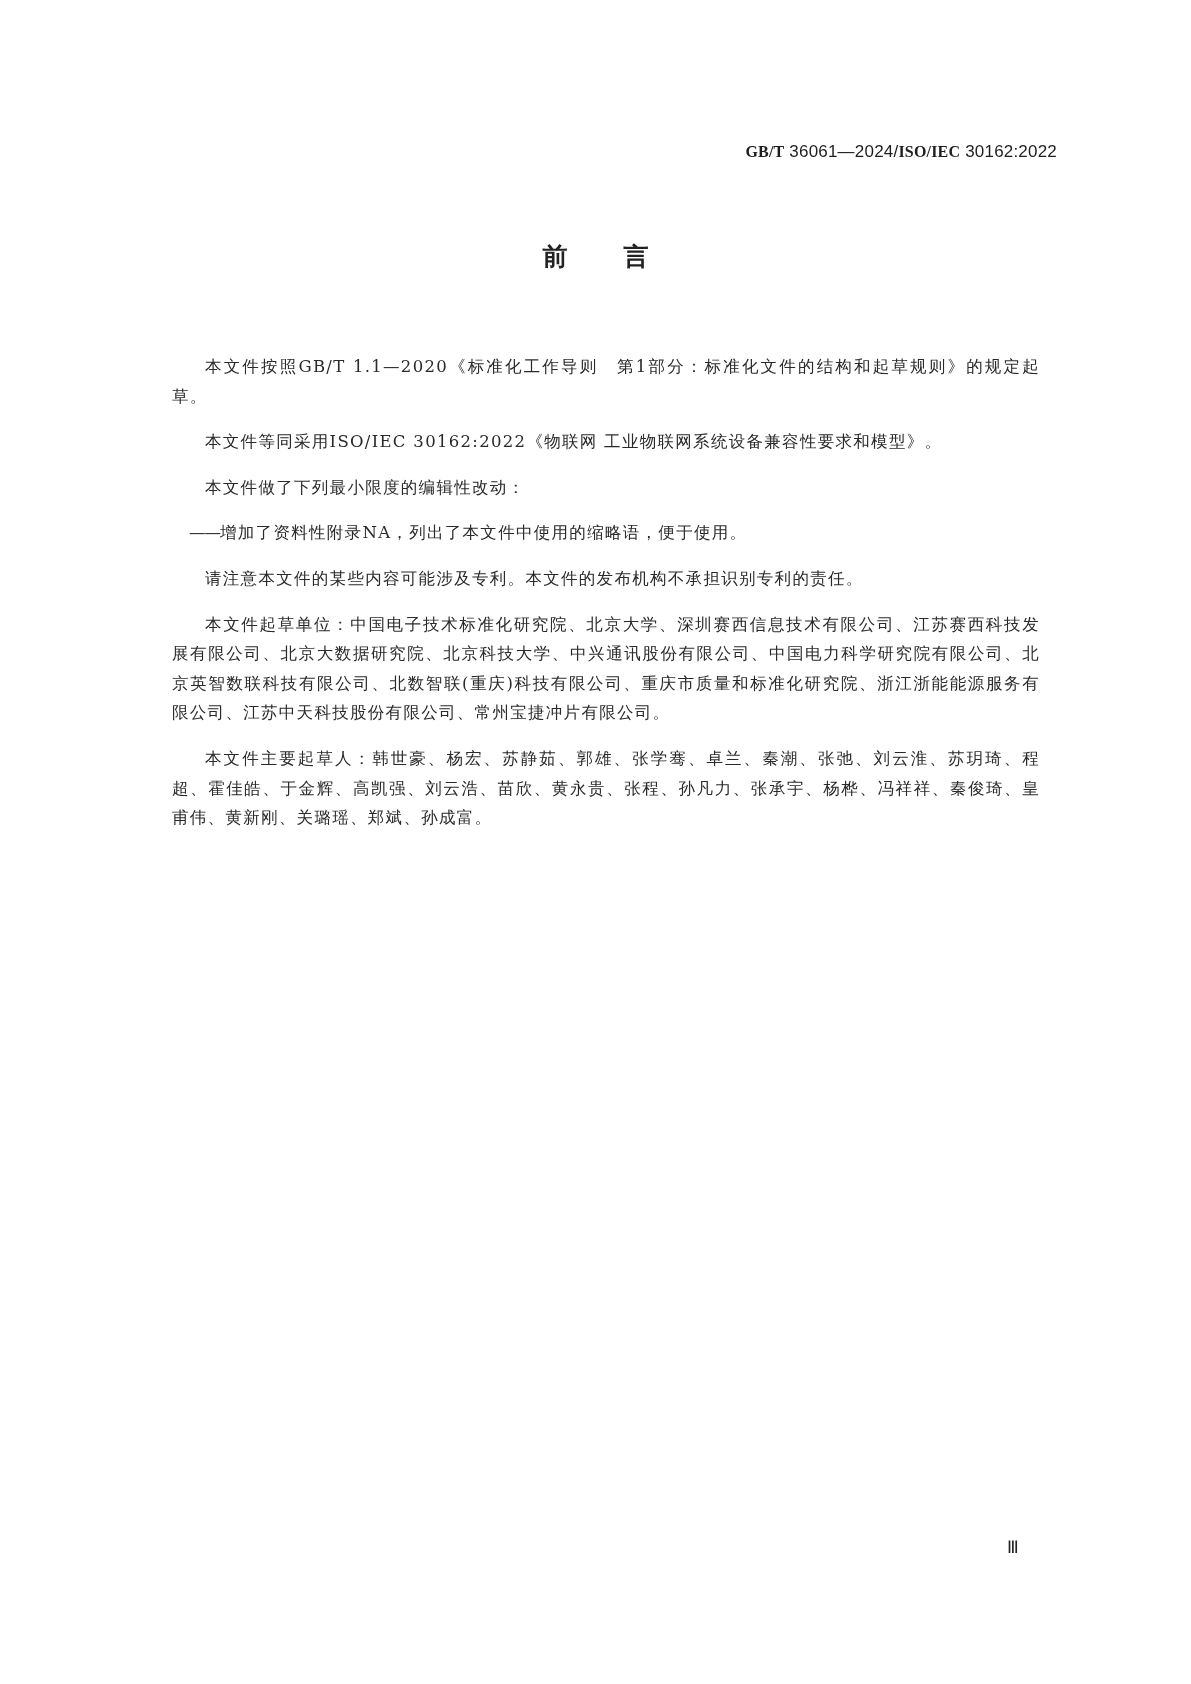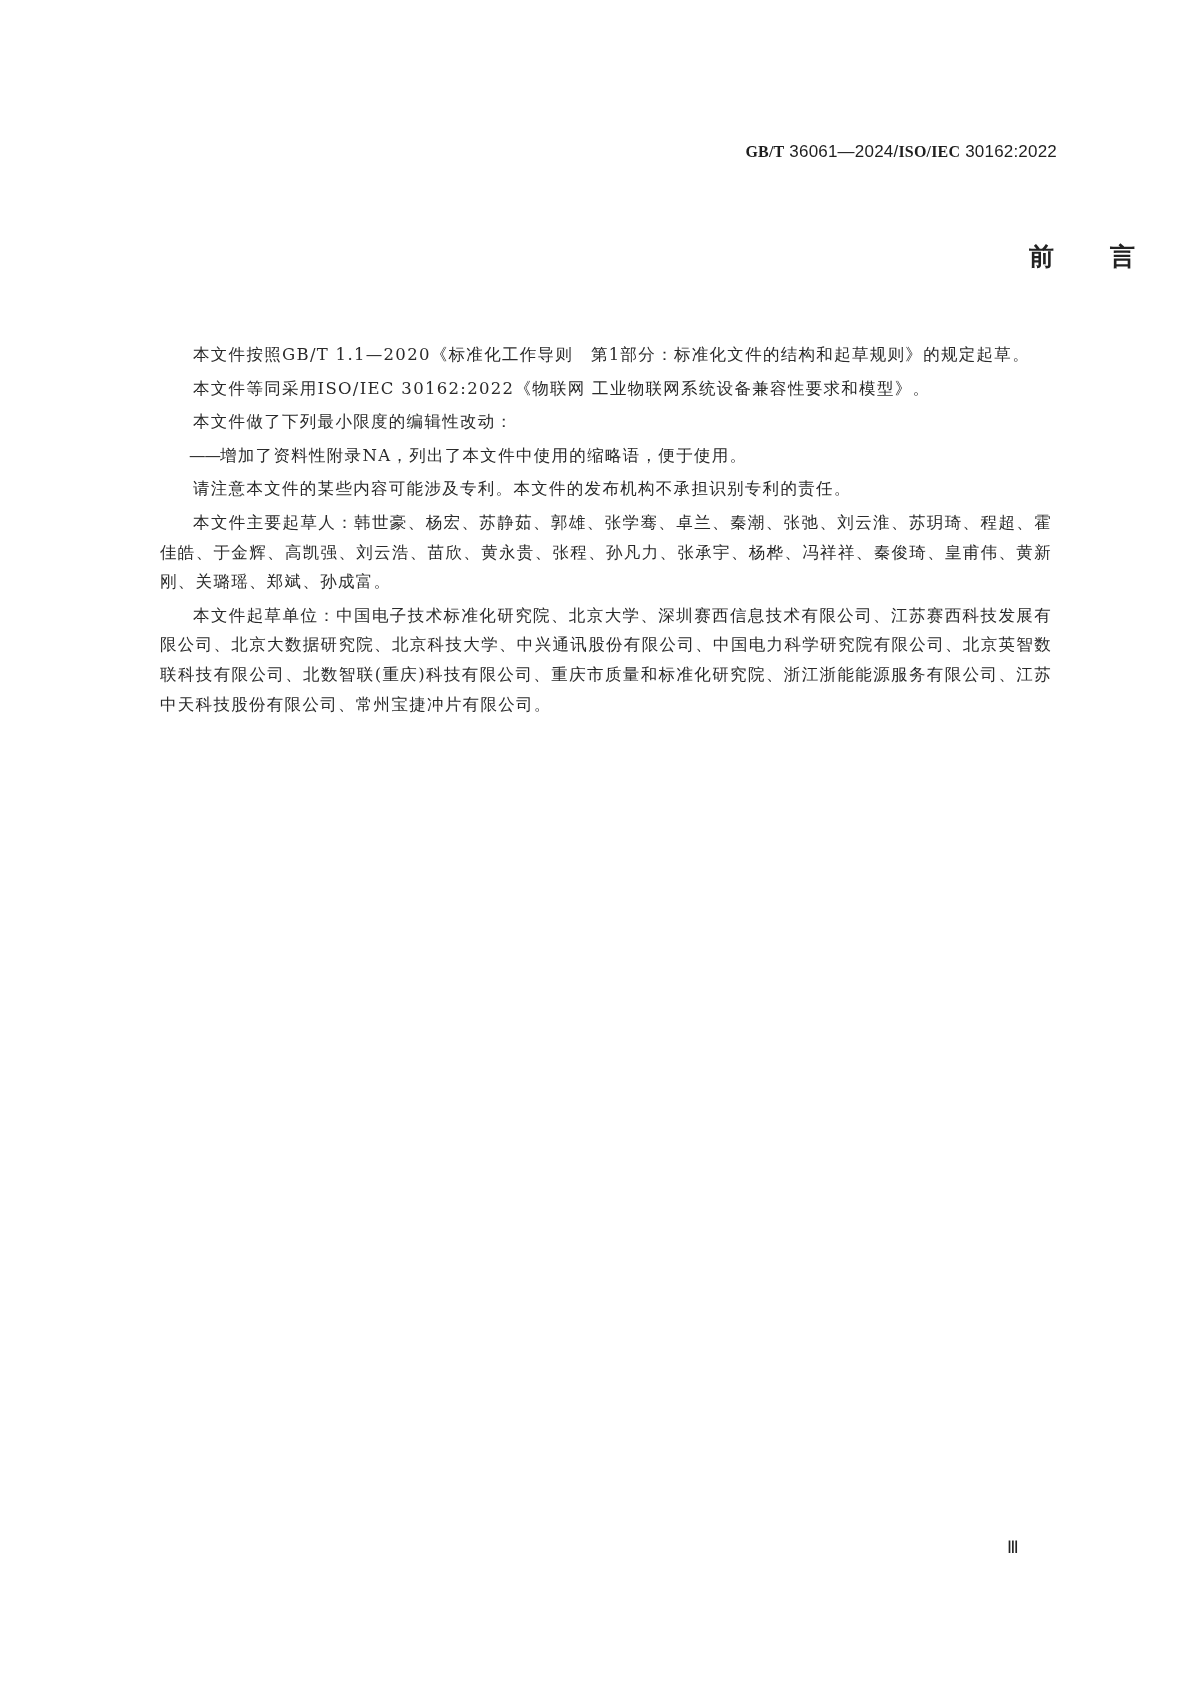--- a/index.html
+++ b/index.html
@@ -2,43 +2,43 @@
 <html><head>
 <meta charset="utf-8">
 <style>
   html, body { margin: 0; padding: 0; background: #ffffff; }
   body { width: 1191px; height: 1684px; position: relative; overflow: hidden;
          font-family: "DejaVu Serif", "Liberation Serif", serif; color: #222; }
   .header-code { position: absolute; top: 141px; right: 134px; font-size: 17px;
                  letter-spacing: 0.2px; color: #1e1e1e; white-space: nowrap; }
   .header-code .b { font-weight: bold; font-family: "Liberation Serif", serif; font-size: 16px; }
   .header-code .n { font-family: "Liberation Sans", sans-serif; }
-  .title { position: absolute; top: 240px; left: 0; width: 1191px; text-align: right;
+  .title { position: absolute; top: 240px; left: 0; width: 1191px; text-align: center;
            font-family: "DejaVu Sans", sans-serif; font-size: 25px; font-weight: bold;
            color: #222; letter-spacing: 56px; padding-left: 56px; box-sizing: border-box; }
   .content { position: absolute; top: 336px; left: 156px; width: 900px;
              font-size: 16.5px; line-height: 29.6px; letter-spacing: 1.3px; color: #2a2a2a; }
-  .p { text-indent: 2em; margin: 4px; text-align: justify; }
+  .p { text-indent: 2em; margin: 16px; text-align: justify; }
   .dash { margin: 0; padding-left: 4em; text-indent: -2em; text-align: justify; }
   .dash .mark { letter-spacing: -1px; }
   .page-num { position: absolute; top: 1537px; left: 1007px; font-size: 17px;
               font-family: "Liberation Serif", serif; color: #222; }
 </style>
 </head>
 <body>
 
 <div class="header-code">
   <span class="b">GB/T</span><span class="n"> 36061—2024/</span><span class="b">ISO/IEC</span><span class="n"> 30162:2022</span>
 </div>
 
 <div class="title">前言</div>
 
 <div class="content">
   <p class="p">本文件按照GB/T 1.1—2020《标准化工作导则　第1部分：标准化文件的结构和起草规则》的规定起草。</p>
   <p class="p">本文件等同采用ISO/IEC 30162:2022《物联网 工业物联网系统设备兼容性要求和模型》。</p>
   <p class="p">本文件做了下列最小限度的编辑性改动：</p>
   <p class="dash"><span class="mark">——</span><span>增加了资料性附录NA，列出了本文件中使用的缩略语，便于使用。</span></p>
   <p class="p">请注意本文件的某些内容可能涉及专利。本文件的发布机构不承担识别专利的责任。</p>
+  <p class="p">本文件起草单位：中国电子技术标准化研究院、北京大学、深圳赛西信息技术有限公司、江苏赛西科技发展有限公司、北京大数据研究院、北京科技大学、中兴通讯股份有限公司、中国电力科学研究院有限公司、北京英智数联科技有限公司、北数智联(重庆)科技有限公司、重庆市质量和标准化研究院、浙江浙能能源服务有限公司、江苏中天科技股份有限公司、常州宝捷冲片有限公司。</p>
   <p class="p">本文件主要起草人：韩世豪、杨宏、苏静茹、郭雄、张学骞、卓兰、秦潮、张弛、刘云淮、苏玥琦、程超、霍佳皓、于金辉、高凯强、刘云浩、苗欣、黄永贵、张程、孙凡力、张承宇、杨桦、冯祥祥、秦俊琦、皇甫伟、黄新刚、关璐瑶、郑斌、孙成富。</p>
-  <p class="p">本文件起草单位：中国电子技术标准化研究院、北京大学、深圳赛西信息技术有限公司、江苏赛西科技发展有限公司、北京大数据研究院、北京科技大学、中兴通讯股份有限公司、中国电力科学研究院有限公司、北京英智数联科技有限公司、北数智联(重庆)科技有限公司、重庆市质量和标准化研究院、浙江浙能能源服务有限公司、江苏中天科技股份有限公司、常州宝捷冲片有限公司。</p>
 </div>
 
 <div class="page-num">Ⅲ</div>
 
 </body></html>

